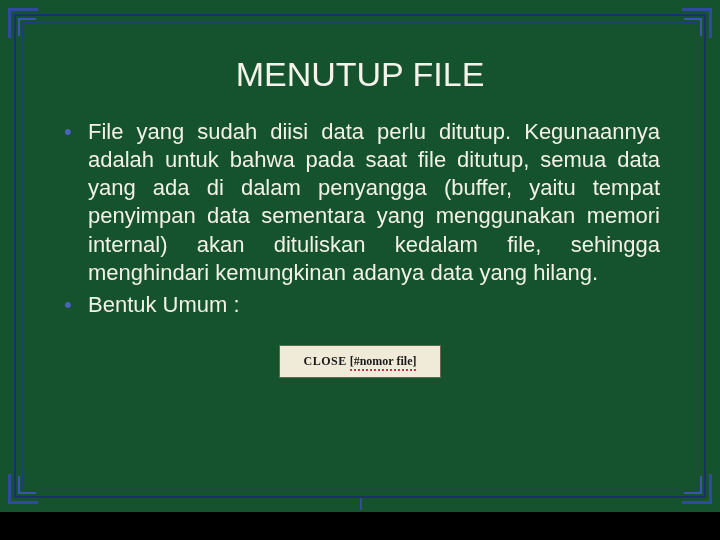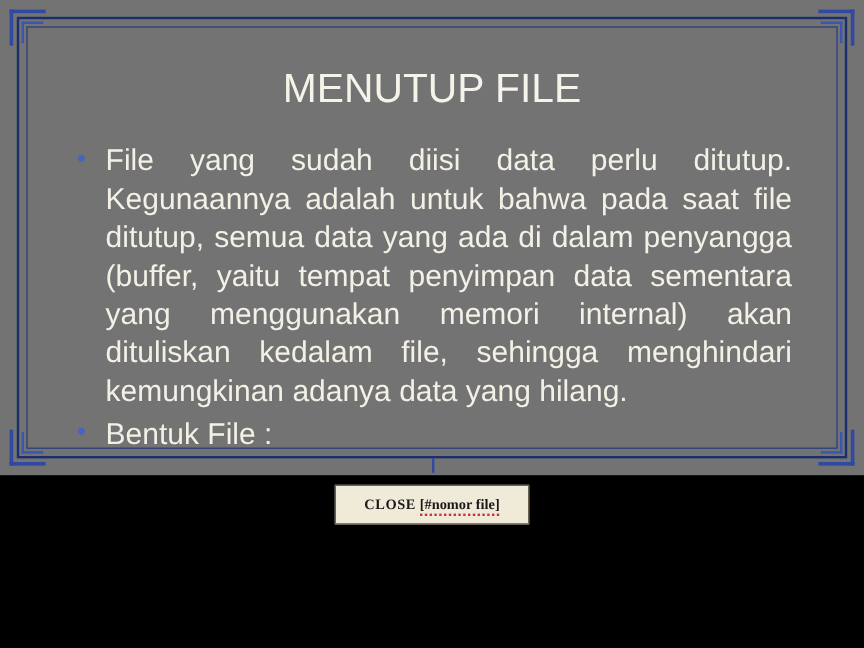--- a/index.html
+++ b/index.html
@@ -7,22 +7,22 @@
     padding: 0;
     width: 720px;
     height: 540px;
     background: #000;
     font-family: Verdana, Geneva, sans-serif;
     overflow: hidden;
   }
   .slide {
     position: relative;
     width: 720px;
-    height: 396px;
-    background: #737373;
+    height: 512px;
+    background: #14532d;
     box-sizing: border-box;
   }
   
   .frame-outer {
     position: absolute;
     left: 14px;
     top: 14px;
     right: 14px;
     bottom: 14px;
     border: 2px solid #1a2f6e;
@@ -77,21 +77,21 @@
     font-weight: normal;
   }
   ul.body {
     margin: 0;
     padding: 0 10px 0 28px;
     list-style: none;
   }
   ul.body > li {
     position: relative;
     color: #f3f0e6;
-    font-size: 25px;
+    font-size: 22px;
     line-height: 1.28;
     text-align: justify;
     margin-bottom: 4px;
     padding-left: 10px;
   }
   ul.body > li::before {
     content: "•";
     position: absolute;
     left: -14px;
     top: 0;
@@ -142,21 +142,21 @@
   <div class="corner br"></div>
   <div class="corner2 tl"></div>
   <div class="corner2 tr"></div>
   <div class="corner2 bl"></div>
   <div class="corner2 br"></div>
 
   <div class="content">
     <h1 class="title">MENUTUP FILE</h1>
     <ul class="body">
       <li>File yang sudah diisi data perlu ditutup. Kegunaannya adalah untuk bahwa pada saat file ditutup, semua data yang ada di dalam penyangga (buffer, yaitu tempat penyimpan data sementara yang menggunakan memori internal) akan dituliskan kedalam file, sehingga menghindari kemungkinan adanya data yang hilang.</li>
-      <li>Bentuk File :</li>
+      <li>Bentuk Umum :</li>
     </ul>
     <div class="syntax-wrap">
       <div class="syntax-box">
         <span class="kw">CLOSE</span>
         <span> </span>
         <span class="arg">[#nomor file]</span>
       </div>
     </div>
   </div>
 

